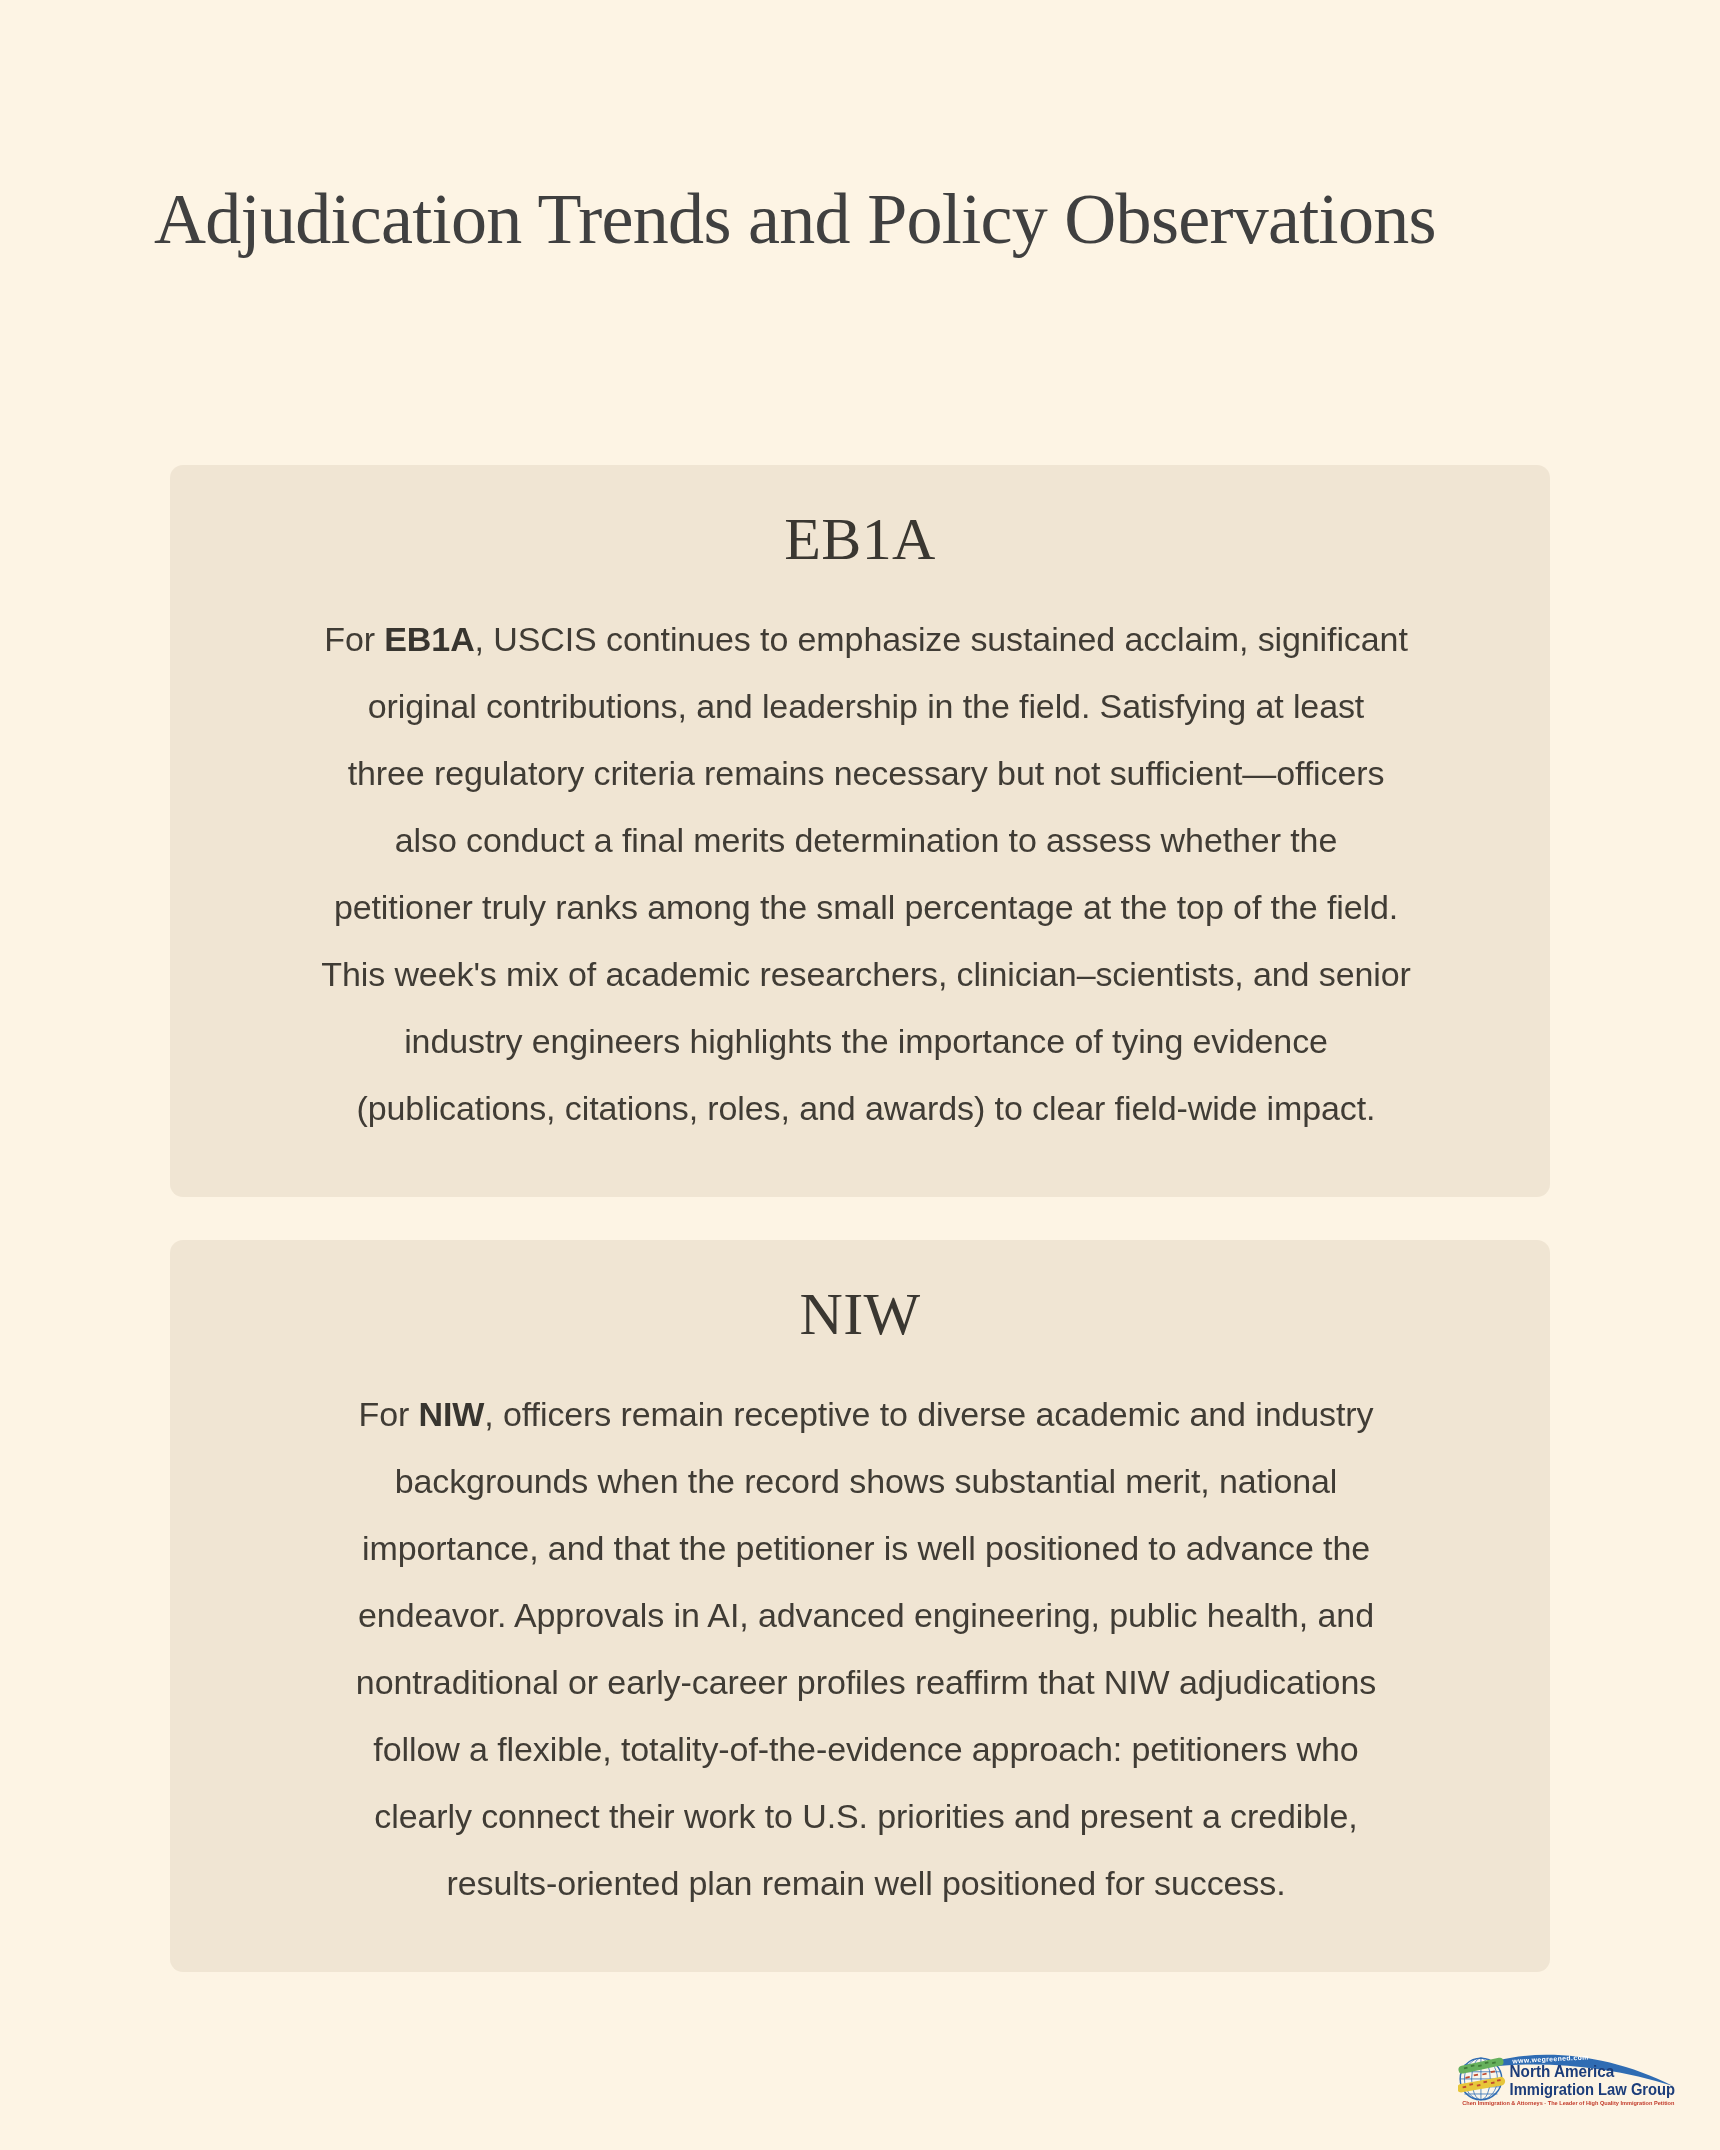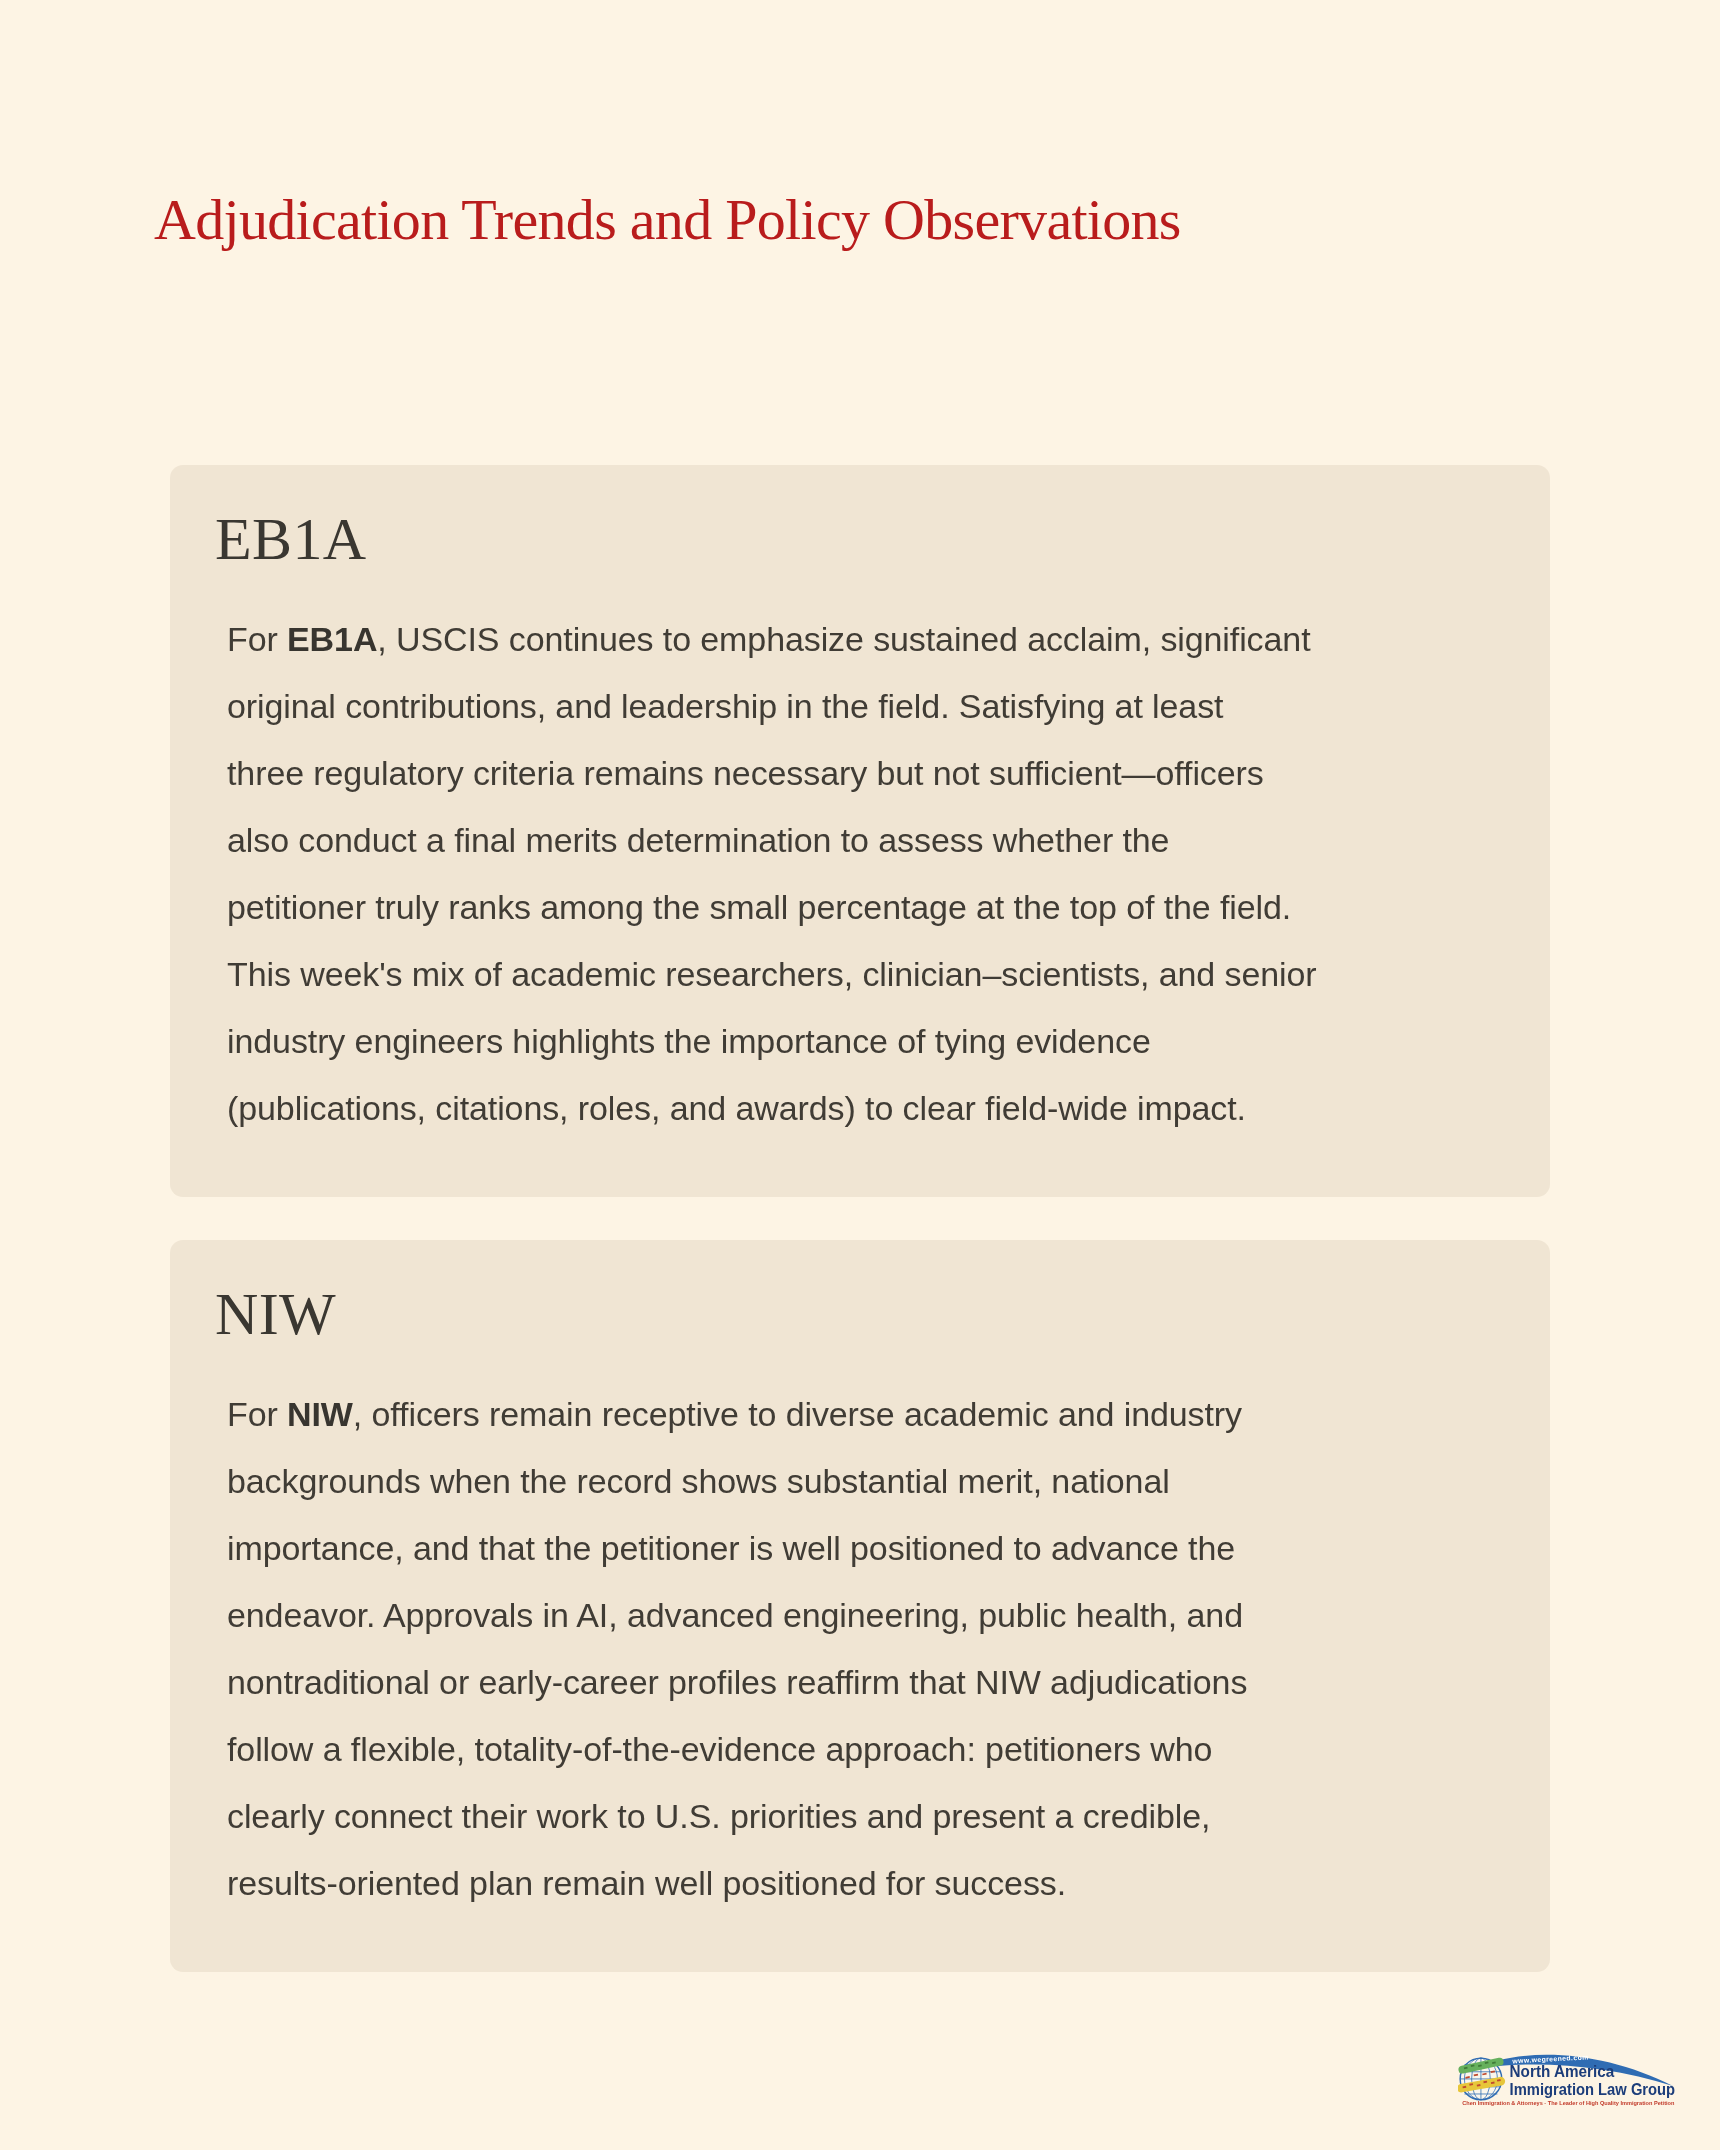--- a/index.html
+++ b/index.html
@@ -16,32 +16,33 @@
     inset: 0;
     background: #fdf4e4;
   }
   h1.title {
     position: absolute;
     left: 154px;
     top: 167px;
     width: 1362px;
     font-family: "Liberation Serif", serif;
     font-weight: 400;
-    font-size: 58px;
+    font-size: 72px;
     line-height: 105px;
-    color: #b91c1c;
+    color: #404040;
     letter-spacing: -0.7px;
   }
   .card {
     position: absolute;
     left: 170px;
     width: 1380px;
     background: #f0e5d3;
     border-radius: 13px;
     padding: 44px 45px 0 45px;
+    text-align: center;
   }
   .card.card-1 { top: 465px; height: 732px; }
   .card.card-2 { top: 1240px; height: 732px; }
   .card h2 {
     font-family: "Liberation Serif", serif;
     font-weight: 400;
     font-size: 60px;
     line-height: 60px;
     color: #3a3731;
     letter-spacing: 0.4px;

